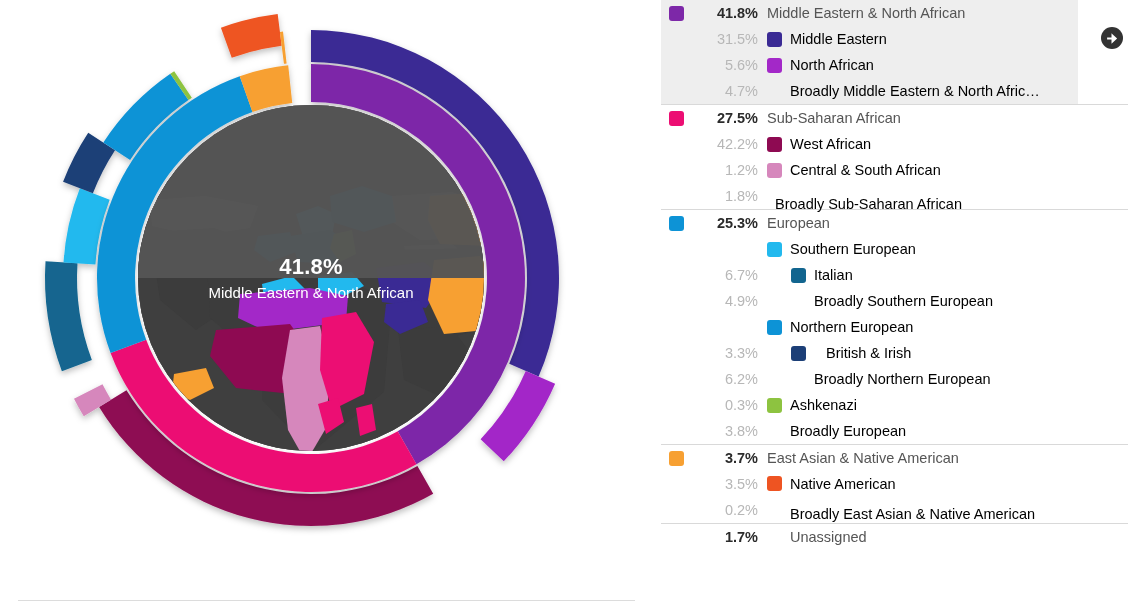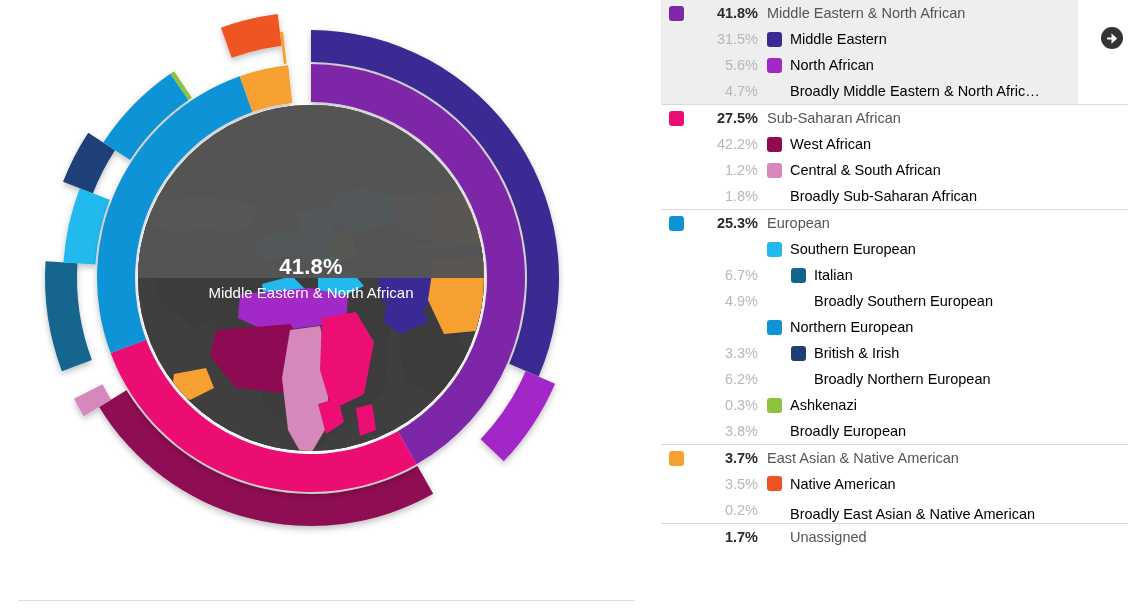--- a/index.html
+++ b/index.html
@@ -294,21 +294,21 @@
           <div class="lead"></div>
           <div class="pct">1.2%</div>
           <div class="ind1" style="display: flex; align-items: center; overflow: hidden;">
             <div class="swatch" style="background: rgb(214, 135, 188);"></div>
             <div class="label">Central &amp; South African</div>
           </div>
         </div>
         <div class="row child">
           <div class="lead"></div>
           <div class="pct">1.8%</div>
-          <div class="ind1" style="display: flex; align-items: flex-end; overflow: hidden;">
+          <div class="ind1" style="display: flex; align-items: flex-end; overflow: hidden; flex-direction: column;">
             <div class="swatch blank"></div>
             <div class="label">Broadly Sub-Saharan African</div>
           </div>
         </div>
       </div>
       <div class="group-sep"></div>
       <div class="group" style="margin-left: 6px; margin-right: 6px;">
         <div class="row parent">
           <div class="lead">
             <div class="swatch" style="background: rgb(13, 147, 214);"></div>
@@ -346,21 +346,21 @@
           <div class="lead"></div>
           <div class="pct"></div>
           <div class="ind1" style="display: flex; align-items: center; overflow: hidden;">
             <div class="swatch" style="background: rgb(13, 147, 214);"></div>
             <div class="label">Northern European</div>
           </div>
         </div>
         <div class="row child">
           <div class="lead"></div>
           <div class="pct">3.3%</div>
-          <div class="ind2" style="display: flex; align-items: center; overflow: hidden;">
+          <div class="ind2" style="display: flex; align-items: center; overflow: hidden; gap: 12px;">
             <div class="swatch" style="background: rgb(28, 63, 119);"></div>
             <div class="label">British &amp; Irish</div>
           </div>
         </div>
         <div class="row child">
           <div class="lead"></div>
           <div class="pct">6.2%</div>
           <div class="ind2" style="display: flex; align-items: center; overflow: hidden;">
             <div class="swatch blank"></div>
             <div class="label">Broadly Northern European</div>

